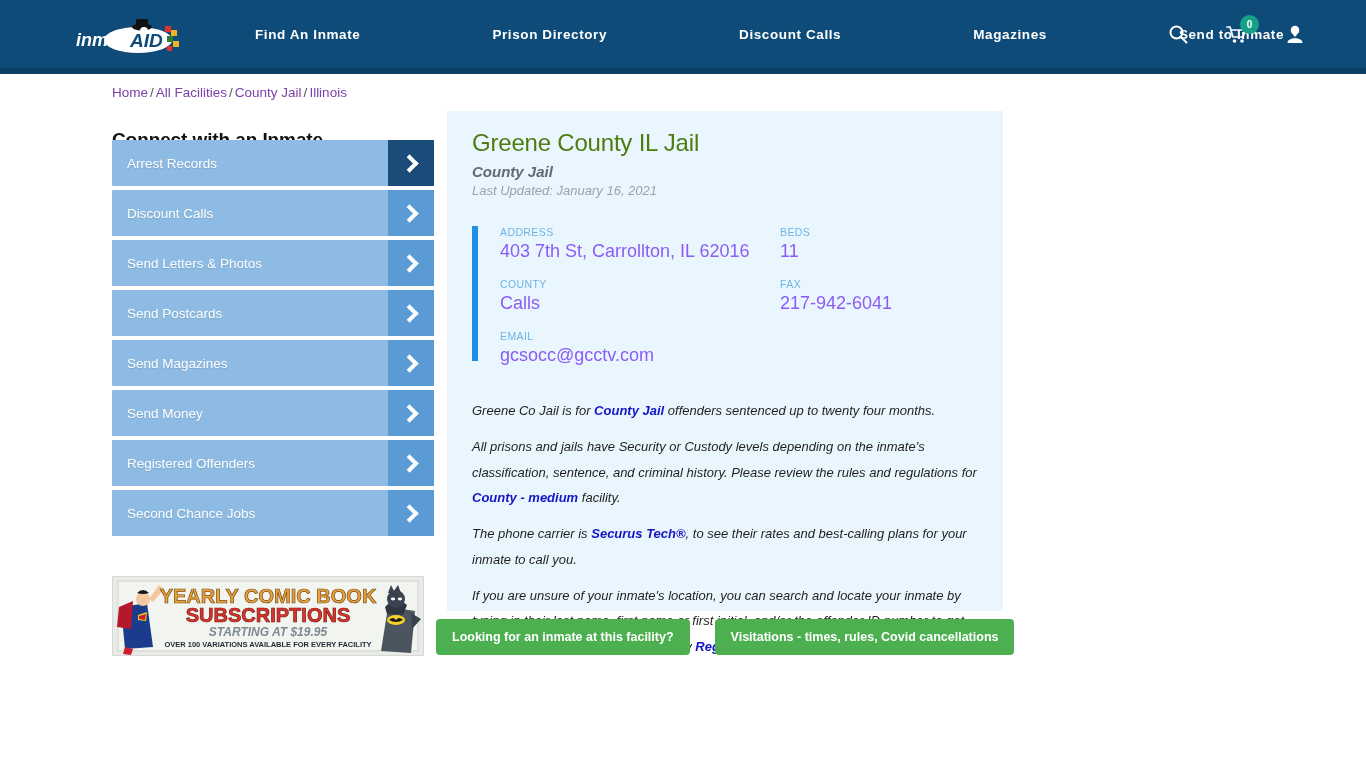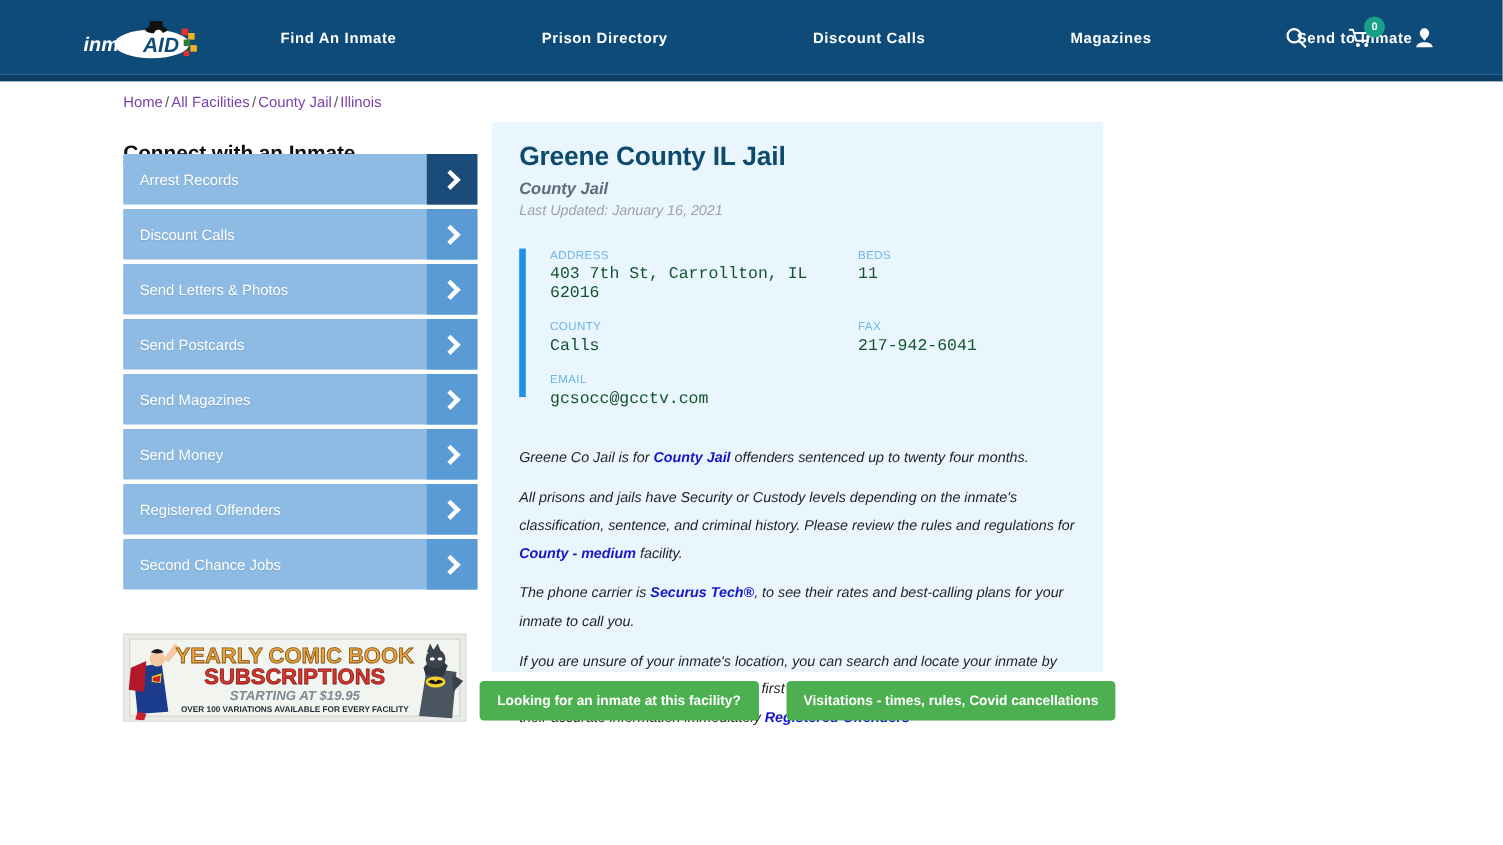--- a/index.html
+++ b/index.html
@@ -142,23 +142,23 @@
   .ad-svg { display: block; }
 
   
   .main-card {
     position: absolute; left: 447px; top: 111px;
     width: 556px; height: 500px;
     background: #eaf6fd;
   }
   .card-head { padding: 18px 0 0 25px; }
   .facility-title {
-    color: #0c4a6e;
+    color: #4d7c0f;
     font-size: 24px;
-    font-weight: bold;
+    font-weight: normal;
     margin: 0;
     letter-spacing: -0.2px;
   }
   .facility-sub {
     color: #5d6b77;
     font-size: 15px;
     font-weight: bold;
     font-style: italic;
     margin-top: 6px;
   }
@@ -185,23 +185,22 @@
     grid-template-columns: 280px 1fr;
     row-gap: 16px;
   }
   .info-label {
     color: #6cb4e8;
     font-size: 10.5px;
     letter-spacing: 0.4px;
     margin-bottom: 3px;
   }
   .info-value {
-    color: #14532d;
-    font-size: 15px;
-    font-family: Liberation Mono, monospace;
+    color: #8b5cf6;
+    font-size: 18px;
   }
 
   .body-copy {
     margin: 32px 25px 0 25px;
     width: 512px;
   }
   .body-copy p {
     color: #1f1f1f;
     font-size: 13px;
     font-style: italic;

